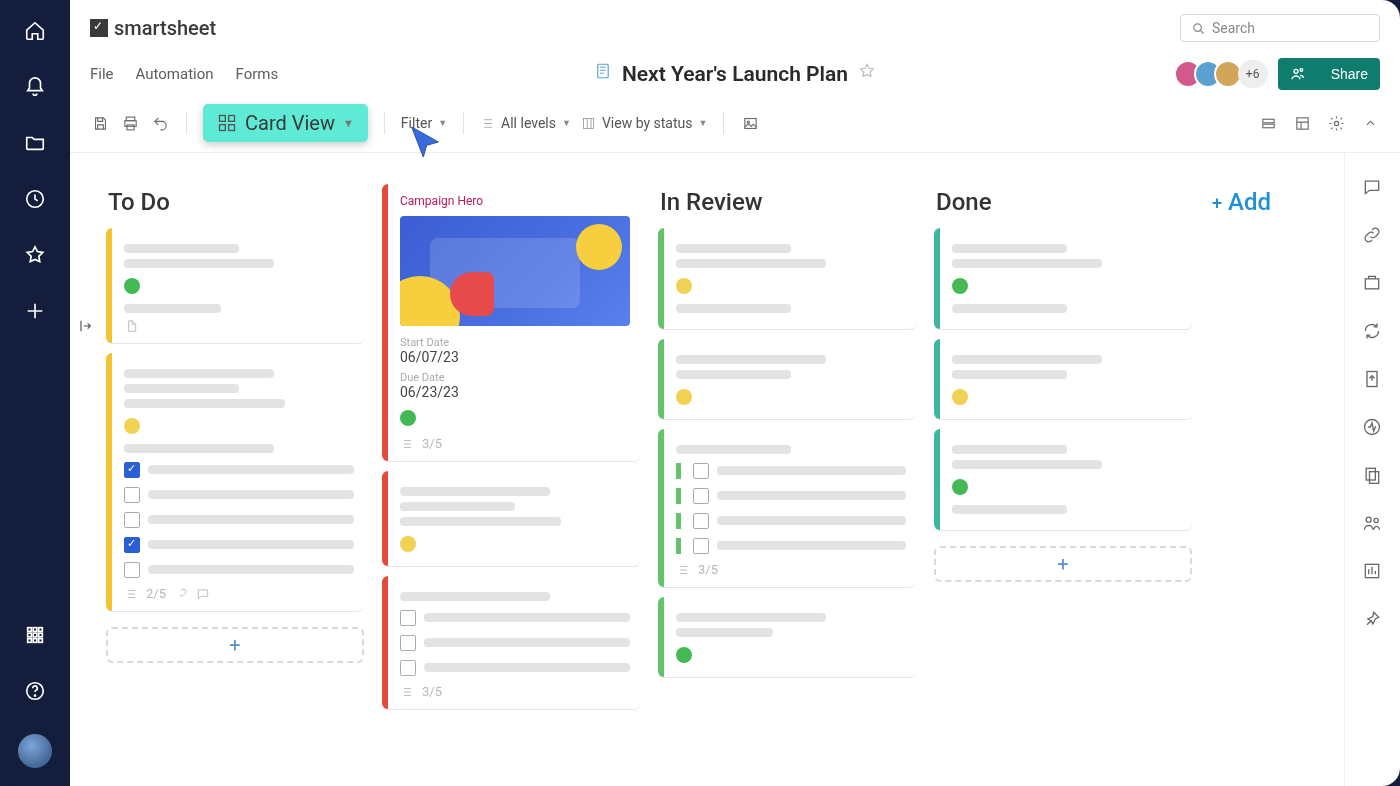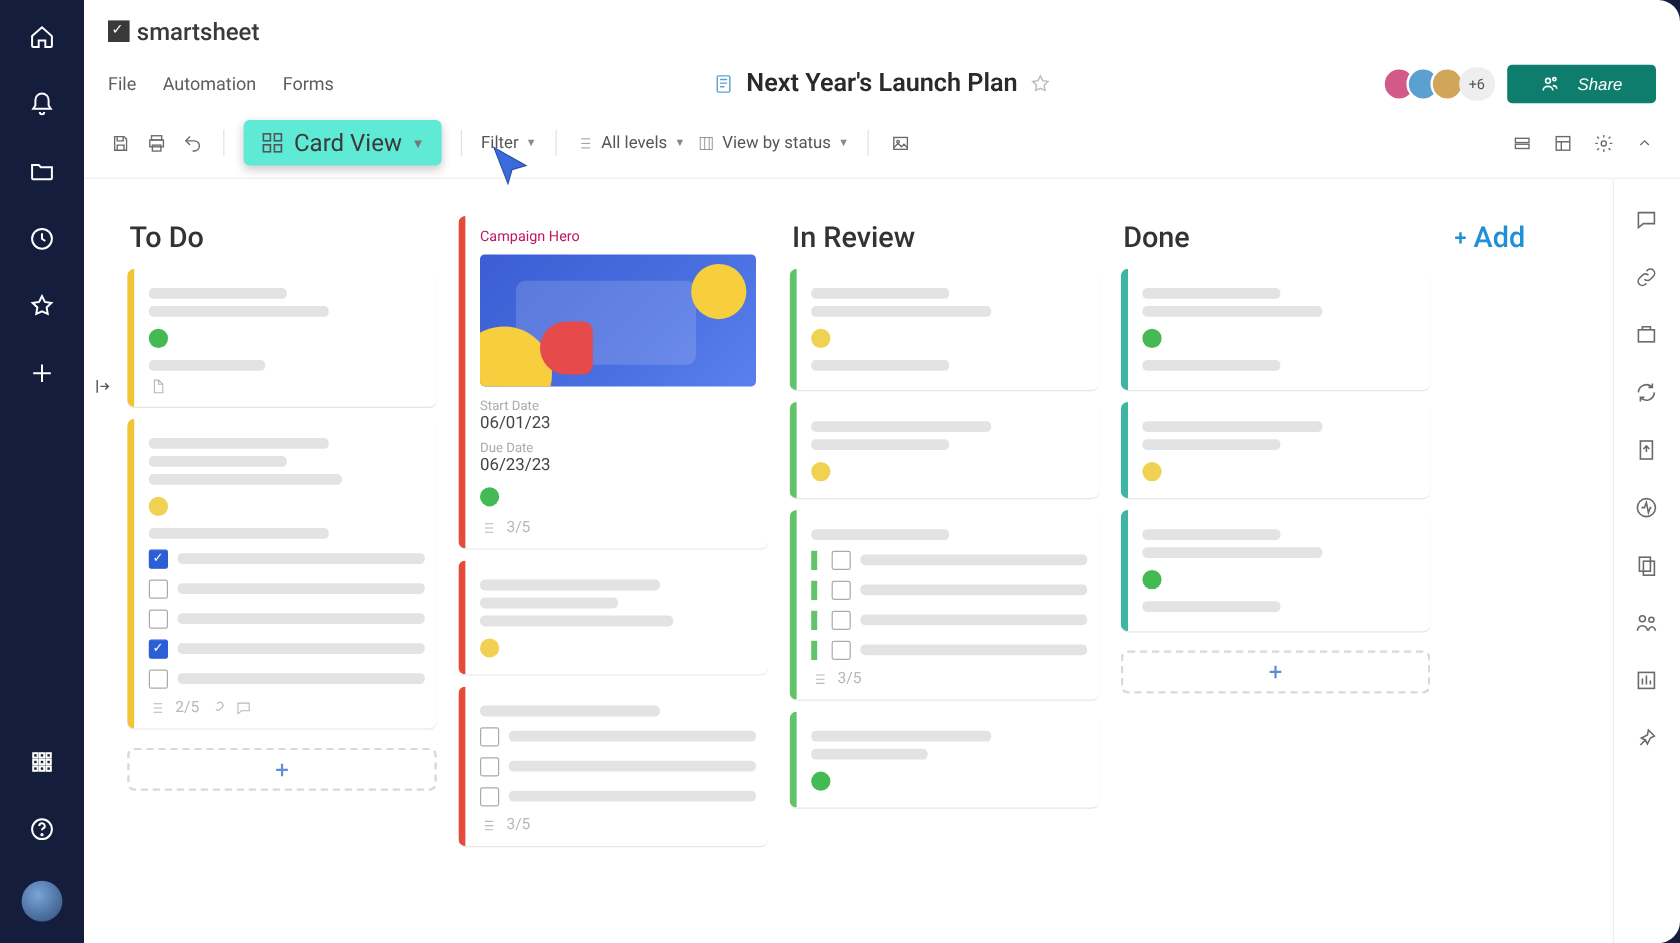--- a/index.html
+++ b/index.html
@@ -20,28 +20,28 @@
 .topbar { display:flex; align-items:center; padding: 14px 20px 8px 20px; }
 .brand { display:flex; align-items:center; gap:6px; font-size:20px; color:#3a3a3a; font-weight:500;}
 .brand-mark { width:18px; height:18px; background:#3a3a3a; display:inline-block; position:relative; }
 .brand-mark::after{content:'✓'; color:#fff; font-size:12px; position:absolute; left:3px; top:0;}
 .search { margin-left:auto; display:flex; align-items:center; border:1px solid #d5d5d5; border-radius:4px; padding:5px 10px; width:200px; color:#888; font-size:14px;}
 .search svg{width:15px;height:15px;stroke:#888;fill:none;stroke-width:2;margin-right:6px;}
 
 
 .menubar { display:flex; align-items:center; padding: 8px 20px 10px 20px; position:relative; }
 .menubar .menus { display:flex; gap:22px; font-size:15px; color:#5d5d5d; }
-.menubar .title-wrap { position:absolute; left:50%; transform:translateX(-50%); display:flex; align-items:center; gap:10px; }
+.menubar .title-wrap { position:absolute; left:50%; transform:translateX(-50%); display:flex; gap:10px; }
 .menubar .title-wrap svg{width:18px;height:18px;stroke:#5ba4d2;fill:none;stroke-width:1.6;}
 .menubar .sheet-title { font-size:21px; color:#2a2a2a; font-weight:600; }
 .menubar .right { margin-left:auto; display:flex; align-items:center; gap:10px; }
 .avatars { display:flex; }
 .avatars .av { width:28px; height:28px; border-radius:50%; border:2px solid #fff; margin-left:-8px; }
 .avatars .more { width:30px; height:28px; border-radius:14px; background:#eee; font-size:12px; display:flex;align-items:center;justify-content:center;margin-left:-4px; color:#555;}
-.share-btn { background:#0e7d6d; color:#fff; border:none; border-radius:4px; padding:8px 28px; font-size:14px; display:flex; align-items:center; gap:15px; cursor:pointer; font-weight:500;font-style:italic;}
+.share-btn { background:#0e7d6d; color:#fff; border:none; border-radius:4px; padding:8px 12px; font-size:14px; display:flex; align-items:center; gap:25px; cursor:pointer; font-weight:500;}
 .share-btn svg{width:16px;height:16px;stroke:#fff;fill:none;stroke-width:2;}
 
 
 .toolbar { display:flex; align-items:center; padding: 4px 20px 10px 20px; gap:10px; border-bottom:1px solid #eee; position:relative;}
 .tb-icon{width:20px;height:20px;display:flex;align-items:center;justify-content:center;color:#6a6a6a;cursor:pointer;}
 .tb-icon svg{width:17px;height:17px;stroke:#6a6a6a;fill:none;stroke-width:1.6;}
 .view-pill { display:flex; align-items:center; gap:8px; background:#5eead4; border-radius:5px; padding:7px 14px; font-size:20px; color:#3a3a3a; cursor:pointer; box-shadow: 0 3px 8px rgba(0,0,0,0.2);}
 .view-pill svg.grid{width:20px;height:20px;stroke:#555;fill:none;stroke-width:1.6;}
 .view-pill .caret{font-size:11px;color:#777;}
 .cursor-arrow { position:absolute; left:335px; top:22px; z-index:50;}
@@ -156,20 +156,27 @@
     </div>
     <div class="gnav-avatar"></div>
   </div>
 
   <div class="main">
     <div class="topbar">
       <div class="brand">
         <span class="brand-mark"></span>
         <span>smartsheet</span>
       </div>
+      <div class="search">
+        <svg viewBox="0 0 24 24">
+            <circle cx="10.5" cy="10.5" r="6"></circle>
+            <path d="m20 20-5-5"></path>
+          </svg>
+        <span>Search</span>
+      </div>
     </div>
 
     <div class="menubar">
       <div class="menus">
         <span>File</span>
         <span>Automation</span>
         <span>Forms</span>
       </div>
       <div class="title-wrap">
         <svg viewBox="0 0 24 24">
@@ -360,21 +367,21 @@
         <div class="col">
           <div class="cards">
             <div class="card red">
               <div class="hero-title">Campaign Hero</div>
               <div class="hero-img">
                 <div class="circ c1"></div>
                   <div class="circ c2"></div>
                   <div class="mega"></div>
               </div>
               <div class="meta-label">Start Date</div>
-              <div class="meta-val">06/01/23</div>
+              <div class="meta-val">06/07/23</div>
               <div class="meta-label">Due Date</div>
               <div class="meta-val">06/23/23</div>
               <span class="dot green"></span>
               <div class="footer">
                 <svg viewBox="0 0 24 24">
                     <path d="M7 6h12M7 12h12M7 18h12"></path>
                   </svg>
                 <span>3/5</span>
               </div>
             </div>

